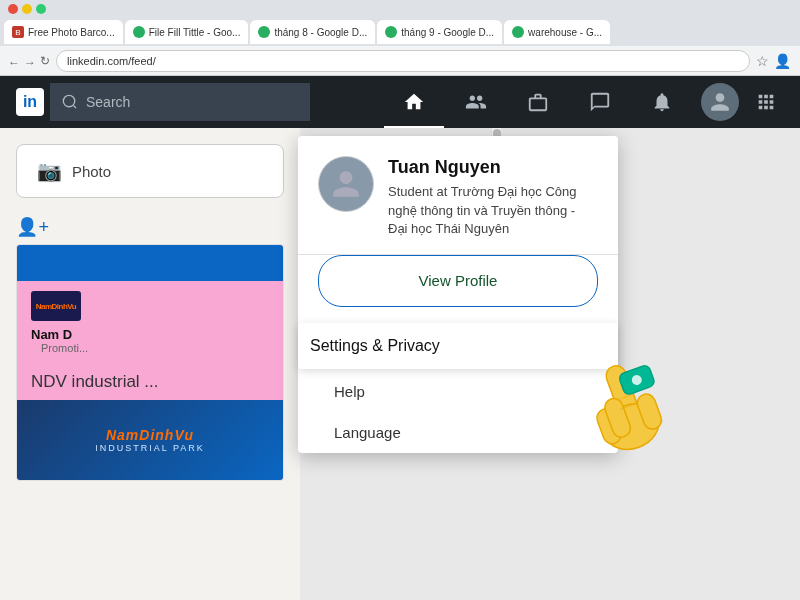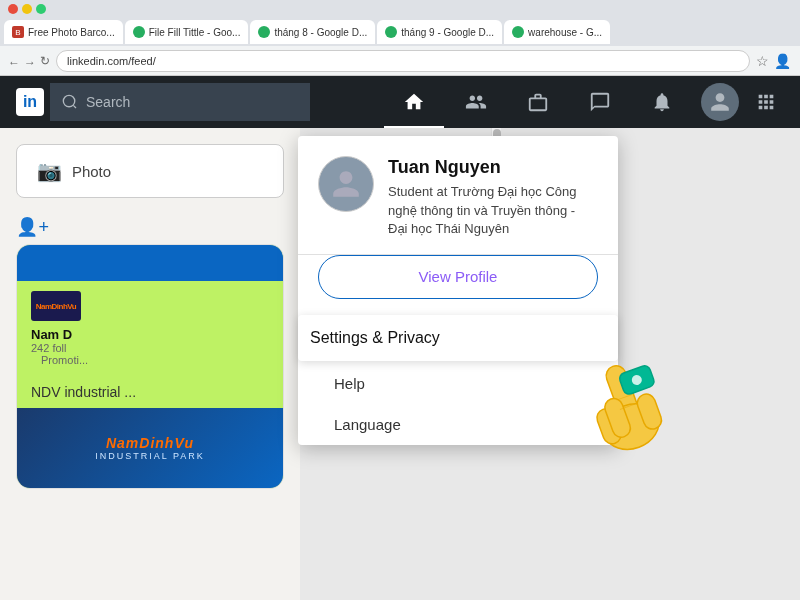--- a/index.html
+++ b/index.html
@@ -187,22 +187,22 @@
       align-items: center;
       gap: 6px;
       color: #0a66c2;
       font-size: 13px;
       cursor: pointer;
       padding: 6px 0;
     }
 
     
     .company-card {
-      background: #bef264;
-      border-radius: 14px;
+      background: #f9a8d4;
+      border-radius: 4px;
       border: 1px solid #e0e0e0;
       overflow: hidden;
       margin-bottom: 8px;
     }
     .company-card-header {
       background: #0a66c2;
       height: 36px;
     }
     .company-card-body {
       padding: 10px 14px;
@@ -225,21 +225,21 @@
     .company-followers {
       font-size: 11px;
       color: #666;
     }
     .company-promote {
       font-size: 11px;
       color: #666;
       padding-left: 10px;
     }
     .company-ndv {
-      font-size: 14px;
+      font-size: 17px;
       color: #333;
       padding: 8px 14px;
     }
 
     
     .bottom-banner {
       height: 80px;
       background: linear-gradient(135deg, #1a3a6c 0%, #0a66c2 100%);
       display: flex;
       align-items: center;
@@ -296,25 +296,25 @@
       color: #444;
       line-height: 1.4;
       margin-top: 4px;
     }
 
     
     .view-profile-btn {
       margin: 0 20px 16px 20px;
       border: 1.5px solid #0a66c2;
       border-radius: 24px;
-      height: 44px;
-      display: flex;
-      align-items: center;
-      justify-content: center;
-      color: #8b5cf6;
+      height: 52px;
+      display: flex;
+      align-items: center;
+      justify-content: center;
+      color: #14532d;
       font-size: 15px;
       font-weight: 500;
       cursor: pointer;
     }
 
     
     .account-section {
       padding: 12px 20px 4px 20px;
     }
     .account-label {
@@ -494,21 +494,20 @@
       <span style="font-size:18px;color:#0a66c2;">👤+</span>
     </div>
 
     <div class="company-card">
       <div class="company-card-header"></div>
       <div class="company-card-body">
         <div class="company-logo">
           <span style="color:#ff6b00;font-size:8px;font-weight:800;letter-spacing:-0.5px;">NamDinhVu</span>
         </div>
         <div class="company-name">Nam D</div>
-        <div class="company-followers">242 foll</div>
         <div class="company-promote">Promoti...</div>
       </div>
       <div class="company-ndv">NDV industrial ...</div>
 
       <div class="bottom-banner">
         <div style="text-align:center;">
           <div style="color:#ff6b00;font-size:14px;font-weight:900;font-style:italic;letter-spacing:1px;">NamDinhVu</div>
           <div style="color:#cce4ff;font-size:9px;letter-spacing:2px;">INDUSTRIAL PARK</div>
         </div>
       </div>

